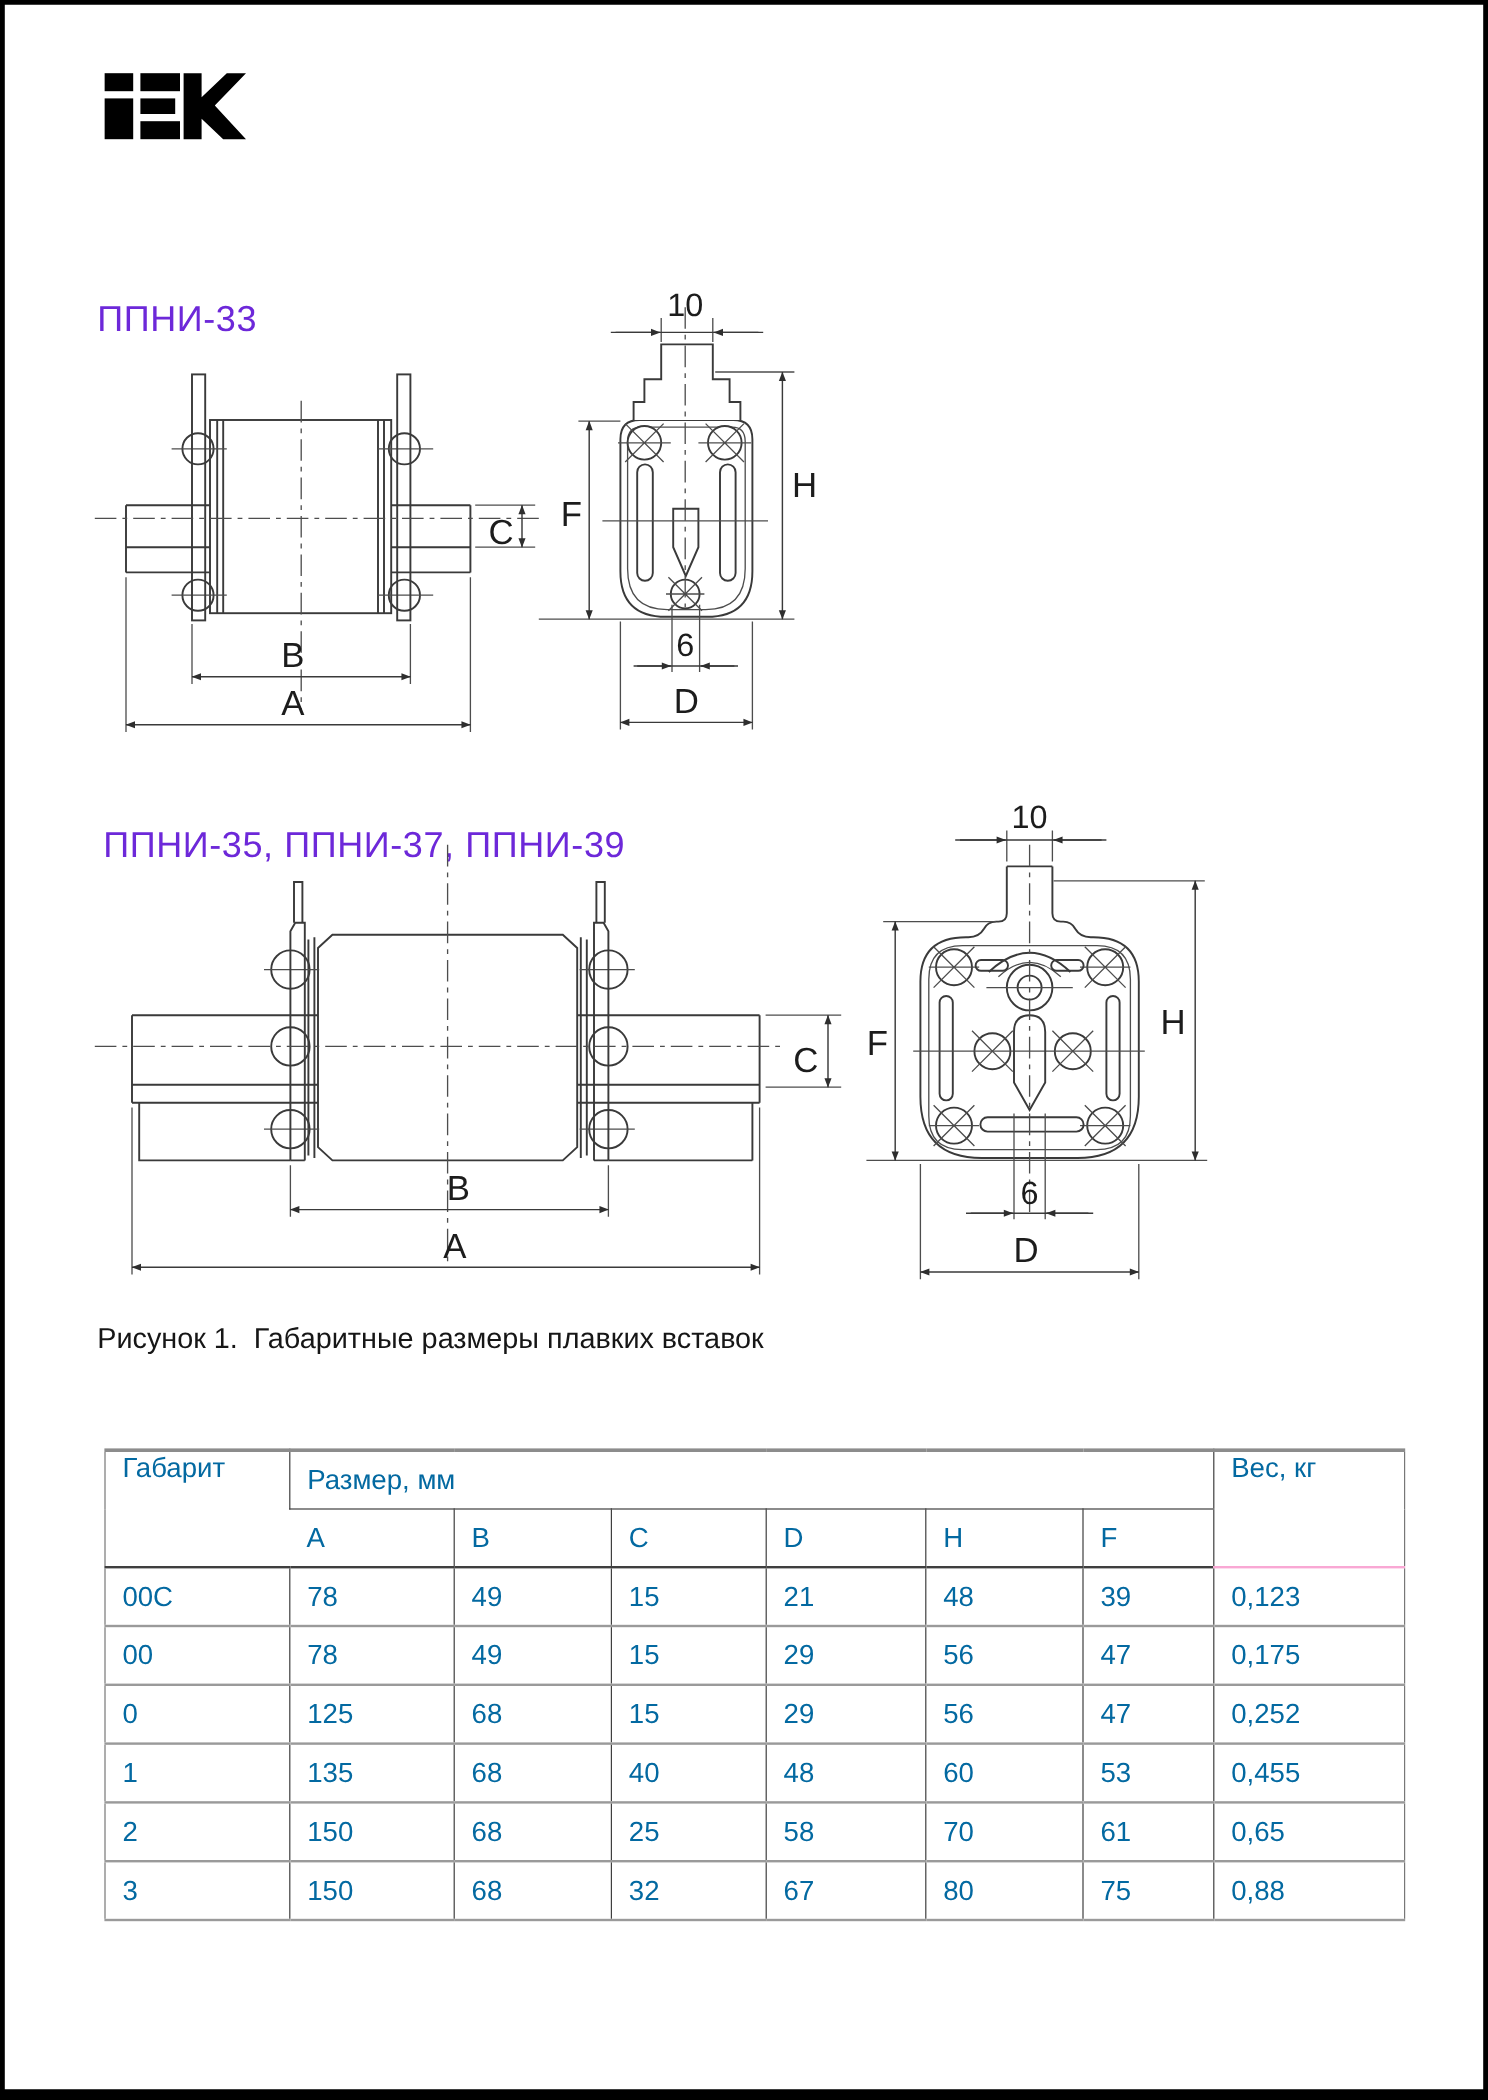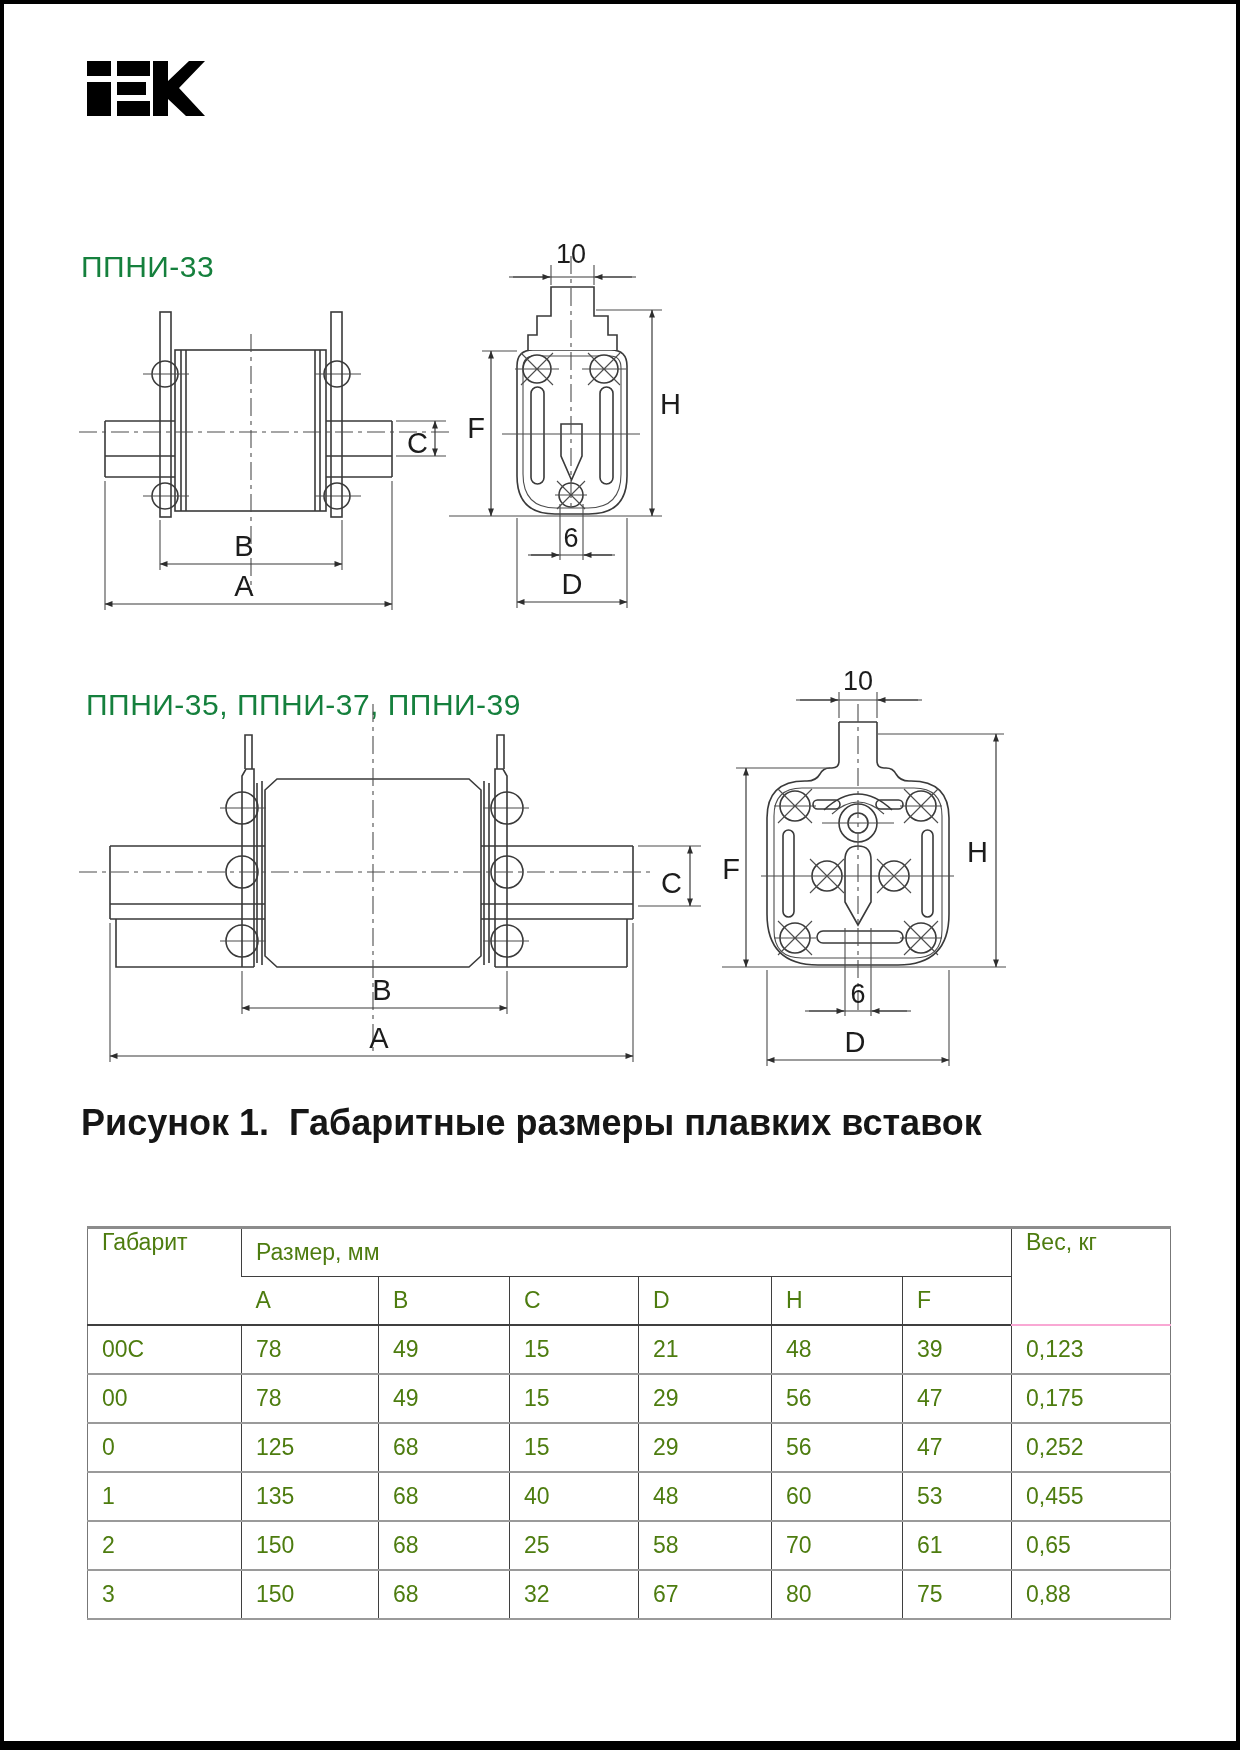--- a/index.html
+++ b/index.html
@@ -4,41 +4,41 @@
 <style>
   html,body{margin:0;padding:0;background:#e8e8e8;}
   .page{
     position:relative; width:1240px; height:1750px; background:#ffffff;
     box-sizing:border-box;
     border:4px solid #000; border-bottom-width:9px;
     font-family:"Liberation Sans", sans-serif; color:#1c1c1c;
     overflow:hidden;
   }
   .abs{position:absolute;}
-  .fig-label{font-size:30px; font-weight:normal; color:#15803d; letter-spacing:0.5px;}
-  .caption{font-size:36px; color:#161616; white-space:pre;font-weight:bold;}
+  .fig-label{font-size:30px; font-weight:normal; color:#6d28d9; letter-spacing:0.5px;}
+  .caption{font-size:24px; color:#161616; white-space:pre;}
   svg text{font-family:"Liberation Sans", sans-serif; fill:#1c1c1c;}
   .dimtxt{font-size:29px;}
   .dimnum{font-size:27px;}
 
   
   .ln  {stroke:#3a3a3a; stroke-width:1.6; fill:none;}
   .lnf {stroke:#3a3a3a; stroke-width:1.6; fill:#ffffff;}
   .thin{stroke:#4d4d4d; stroke-width:1.1; fill:none;}
   .cl  {stroke:#4d4d4d; stroke-width:1.1; fill:none; stroke-dasharray:18 5 4 5;}
   .dash{stroke:#4d4d4d; stroke-width:1.1; fill:none; stroke-dasharray:18 5 4 5;}
   .dim {stroke:#3a3a3a; stroke-width:1.2; fill:none;}
 
   
   table.dims{
     position:absolute; left:83px; top:1203px; width:1083px;
     border-collapse:collapse; table-layout:fixed;
-    font-size:23px; color:#4d7c0f;
+    font-size:23px; color:#0369a1;
     border-top:3px solid #8c8c8c; border-bottom:2px solid #9a9a9a;
-    border-left:1px solid #777; border-right:1px solid #777;margin-top:19px;
+    border-left:1px solid #777; border-right:1px solid #777;
   }
   table.dims th, table.dims td{
     font-weight:normal; text-align:left; padding:0 0 0 14px;
     border-left:1px solid #3f3f3f;
   }
   table.dims th:first-child, table.dims td:first-child{border-left:none;}
   th.h-gab{height:94px; vertical-align:top; padding-top:12px; border-bottom:2px solid #3f3f3f;}
   th.h-size{height:47px; vertical-align:middle; border-bottom:1.5px solid #3f3f3f;}
   th.h-wt{vertical-align:top; padding-top:12px; border-bottom:2px solid #f9a8d4;}
   th.h-sub{height:47px; vertical-align:middle; border-bottom:2px solid #3f3f3f;}

